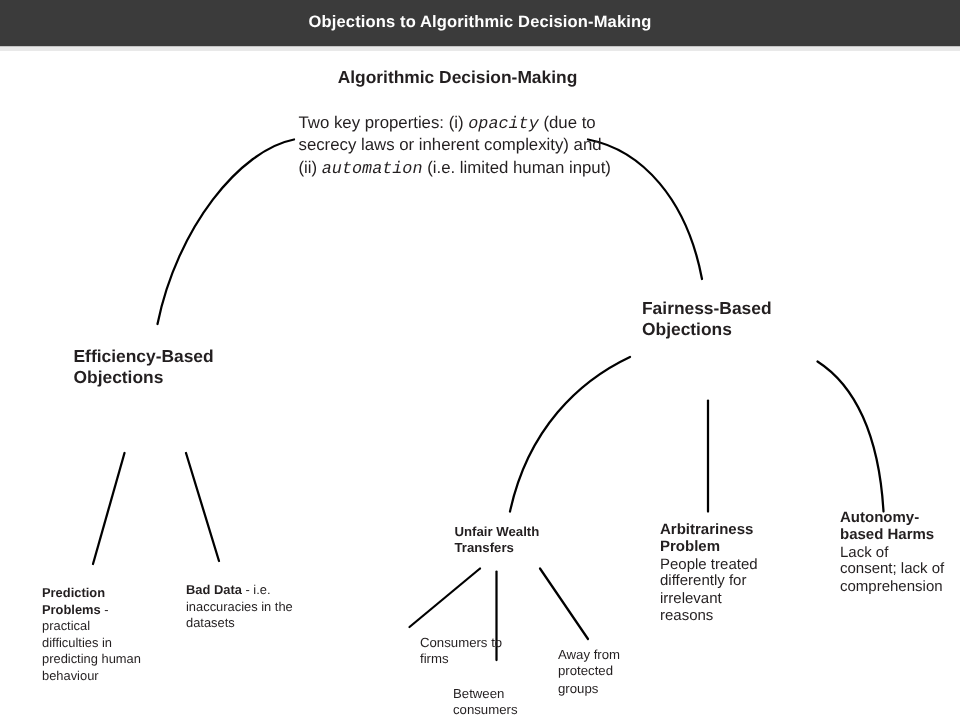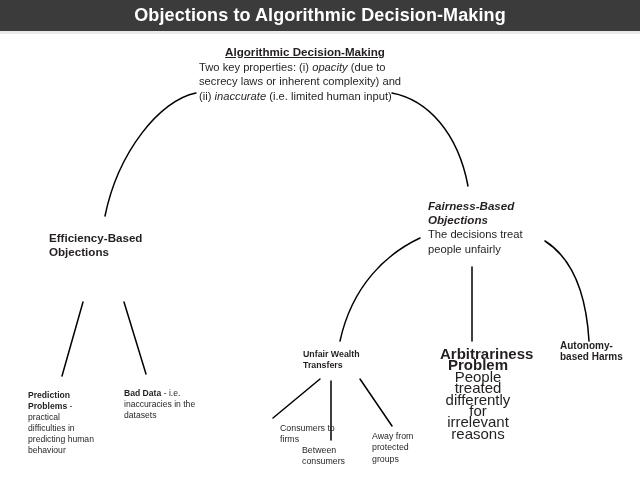--- a/index.html
+++ b/index.html
@@ -29,21 +29,21 @@
     box-sizing: border-box;
   }
   #header-title {
     position: absolute;
     left: 0;
     top: 0;
     width: 640px;
     line-height: 31px;
     text-align: center;
     color: #ffffff;
-    font-size: 18px;
+    font-size: 11px;
     font-weight: bold;
     letter-spacing: 0.1px;
   }
   #header-rule {
     position: absolute;
     left: 0;
     top: 31px;
     width: 640px;
     height: 3px;
     background: #e9e9e9;
@@ -68,55 +68,54 @@
     font-weight: bold;
     display: inline;
   }
   .node .body {
     display: inline;
     font-weight: normal;
   }
   .node p {
     margin: 0;
   }
-  .ital { font-style: italic; }
+  .ital { font-style: italic; font-family: Liberation Mono, monospace; }
 
   
   #node-root {
     left: 199px;
     top: 45px;
     width: 212px;
     font-size: 11.2px;
     line-height: 14.2px;
   }
   #node-root .title {
     display: block;
     text-align: center;
     font-size: 11.6px;
-    margin-bottom: 1px;
-    text-decoration: underline;
+    margin-bottom: 16px;
   }
 
   #node-efficiency {
     left: 49px;
     top: 231px;
     width: 120px;
     font-size: 11.2px;
     line-height: 14.2px;
   }
   #node-efficiency .title { display: block; font-size: 11.6px; }
 
   #node-fairness {
     left: 428px;
     top: 199px;
     width: 124px;
     font-size: 11.2px;
     line-height: 14.2px;
   }
-  #node-fairness .title { display: block; font-size: 11.6px; font-style: italic; }
+  #node-fairness .title { display: block; font-size: 11.6px; }
 
   #node-prediction {
     left: 28px;
     top: 390px;
     width: 70px;
     font-size: 8.6px;
     line-height: 11px;
   }
   #node-baddata {
     left: 124px;
@@ -132,23 +131,22 @@
     width: 86px;
     font-size: 8.8px;
     line-height: 11.4px;
   }
   #node-unfair .title { display: block; }
 
   #node-arbitrariness {
     left: 440px;
     top: 348px;
     width: 76px;
-    font-size: 15px;
-    line-height: 11.4px;
-    text-align: center;
+    font-size: 10px;
+    line-height: 11.4px;
   }
   #node-arbitrariness .title { display: block; }
 
   #node-autonomy {
     left: 560px;
     top: 340px;
     width: 72px;
     font-size: 10px;
     line-height: 11.4px;
   }
@@ -157,21 +155,21 @@
   #node-consumers-firms {
     left: 246px;
     top: 423px;
     width: 62px;
     font-size: 8.8px;
     line-height: 11.4px;
     margin-left: 34px;
   }
   #node-between-consumers {
     left: 302px;
-    top: 445px;
+    top: 457px;
     width: 64px;
     font-size: 8.8px;
     line-height: 11.4px;
   }
   #node-away-protected {
     left: 372px;
     top: 431px;
     width: 62px;
     font-size: 8.8px;
     line-height: 11.4px;
@@ -202,30 +200,29 @@
 
   <line x1="320" y1="379" x2="273" y2="418" stroke="#000000" stroke-width="1.5" stroke-linecap="round"></line>
 
   <line x1="331" y1="381" x2="331" y2="440" stroke="#000000" stroke-width="1.5" stroke-linecap="round"></line>
 
   <line x1="360" y1="379" x2="392" y2="426" stroke="#000000" stroke-width="1.5" stroke-linecap="round"></line>
 </svg>
 
 <div class="node" id="node-root">
   <span class="title">Algorithmic Decision-Making</span>
-  <p><span class="body">Two key properties: (i) </span><span class="body ital">opacity</span><span class="body"> (due to secrecy laws or inherent complexity) and (ii) </span><span class="body ital">inaccurate</span><span class="body"> (i.e. limited human input)</span></p>
+  <p><span class="body">Two key properties: (i) </span><span class="body ital">opacity</span><span class="body"> (due to secrecy laws or inherent complexity) and (ii) </span><span class="body ital">automation</span><span class="body"> (i.e. limited human input)</span></p>
 </div>
 
 <div class="node" id="node-efficiency">
   <span class="title">Efficiency-Based Objections</span>
 </div>
 
 <div class="node" id="node-fairness">
   <span class="title">Fairness-Based Objections</span>
-  <span class="body">The decisions treat people unfairly</span>
 </div>
 
 <div class="node" id="node-prediction">
   <span class="title">Prediction Problems</span><span class="body"> - practical difficulties in predicting human behaviour</span>
 </div>
 
 <div class="node" id="node-baddata">
   <span class="title">Bad Data</span><span class="body"> - i.e. inaccuracies in the datasets</span>
 </div>
 
@@ -233,20 +230,21 @@
   <span class="title">Unfair Wealth Transfers</span>
 </div>
 
 <div class="node" id="node-arbitrariness">
   <span class="title">Arbitrariness Problem</span>
   <span class="body">People treated differently for irrelevant reasons</span>
 </div>
 
 <div class="node" id="node-autonomy">
   <span class="title">Autonomy-based Harms</span>
+  <span class="body">Lack of consent; lack of comprehension</span>
 </div>
 
 <div class="node" id="node-consumers-firms">
   <span class="body">Consumers to firms</span>
 </div>
 
 <div class="node" id="node-between-consumers">
   <span class="body">Between consumers</span>
 </div>
 

